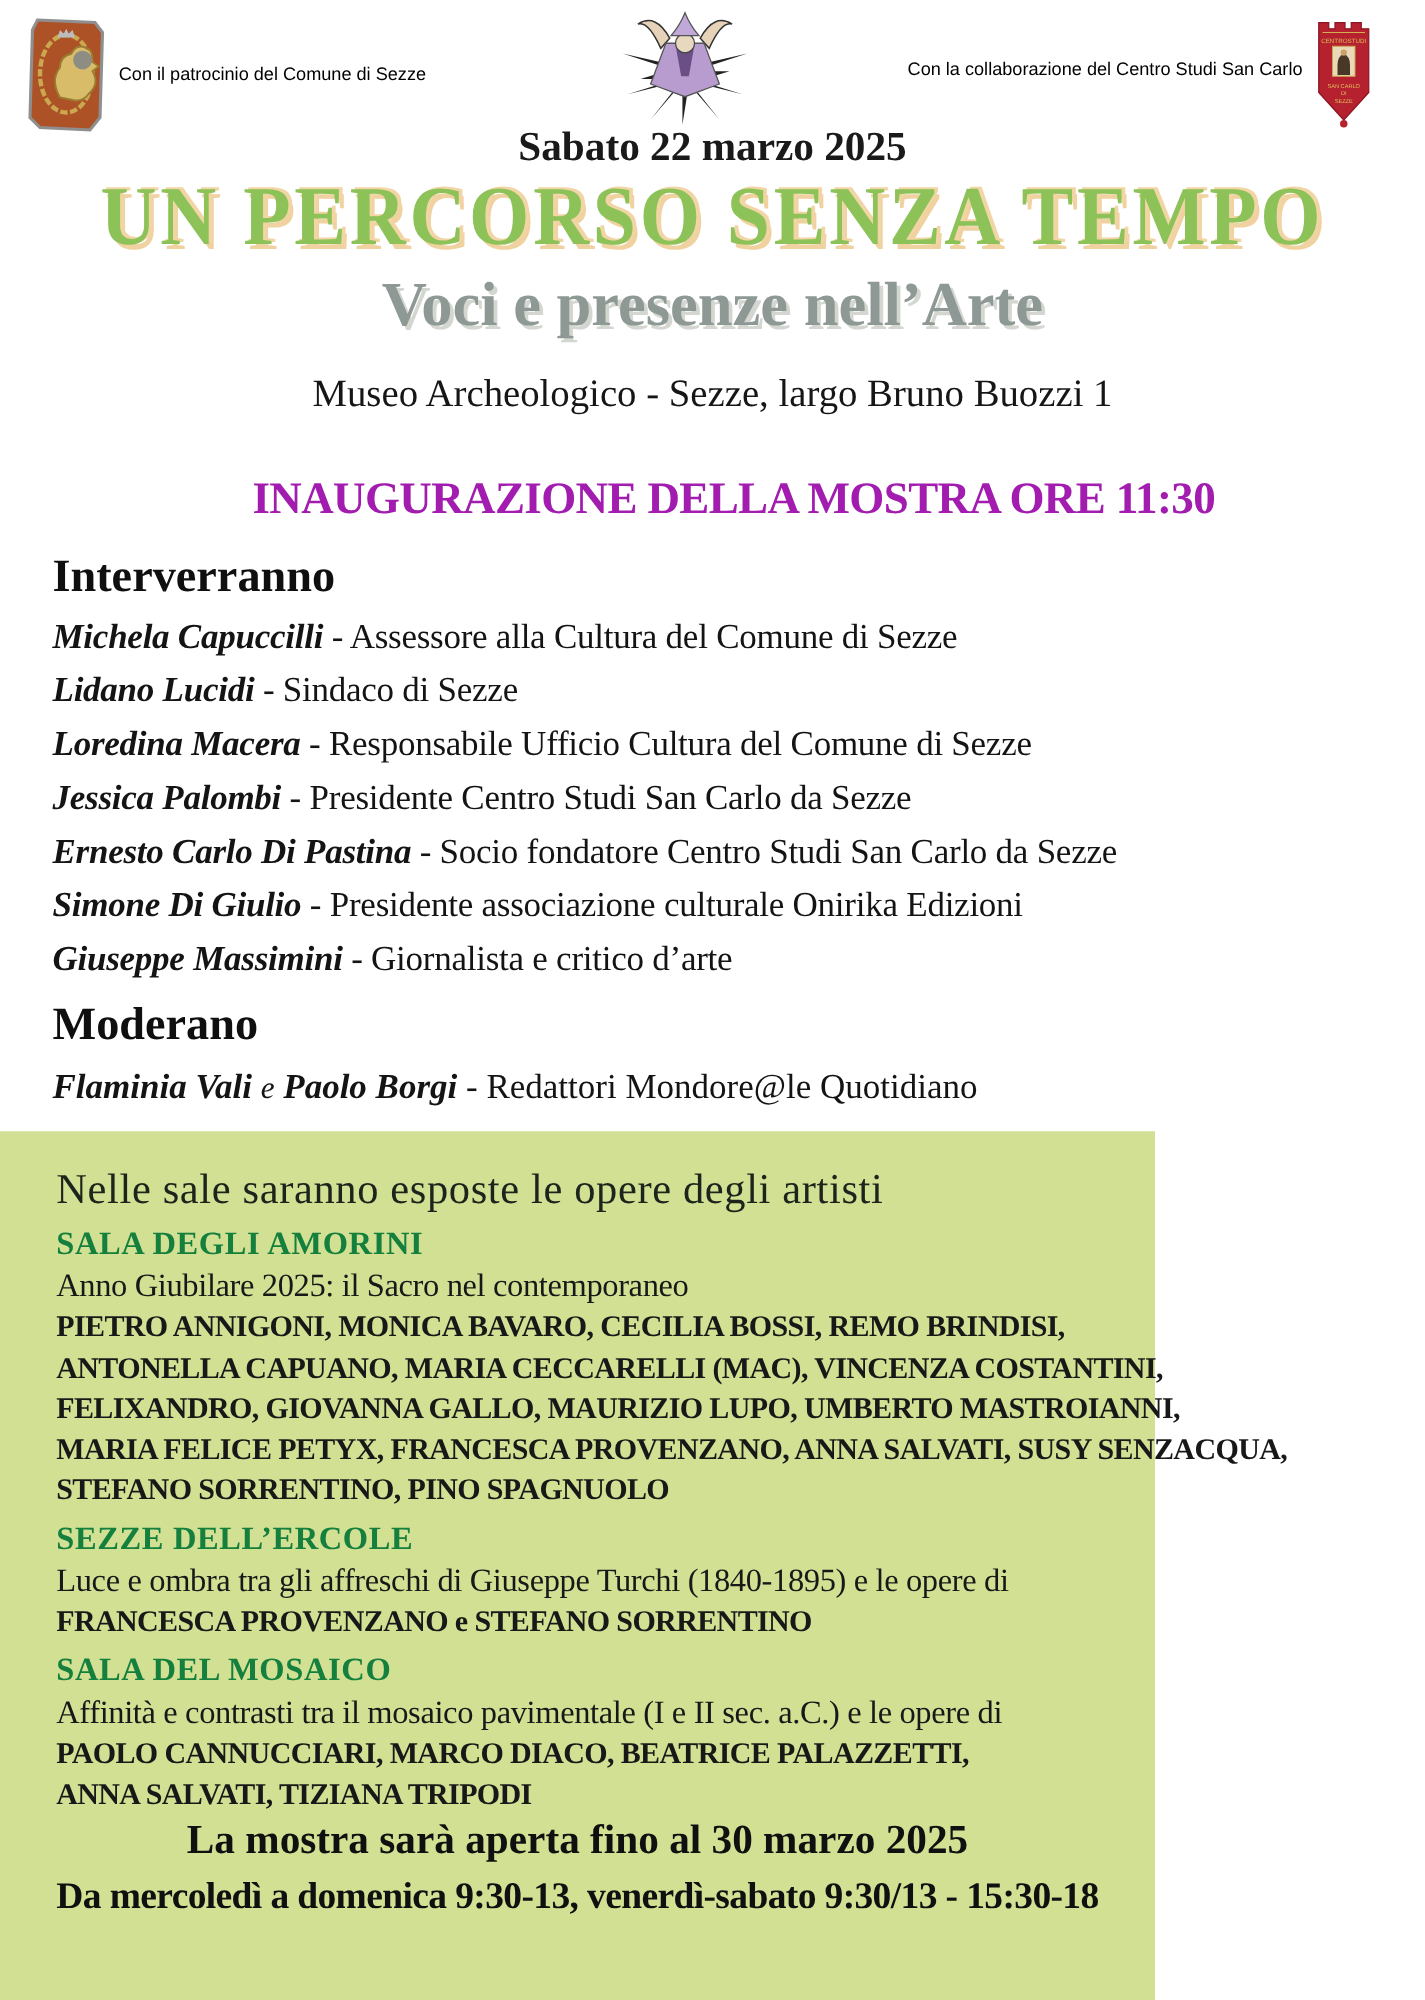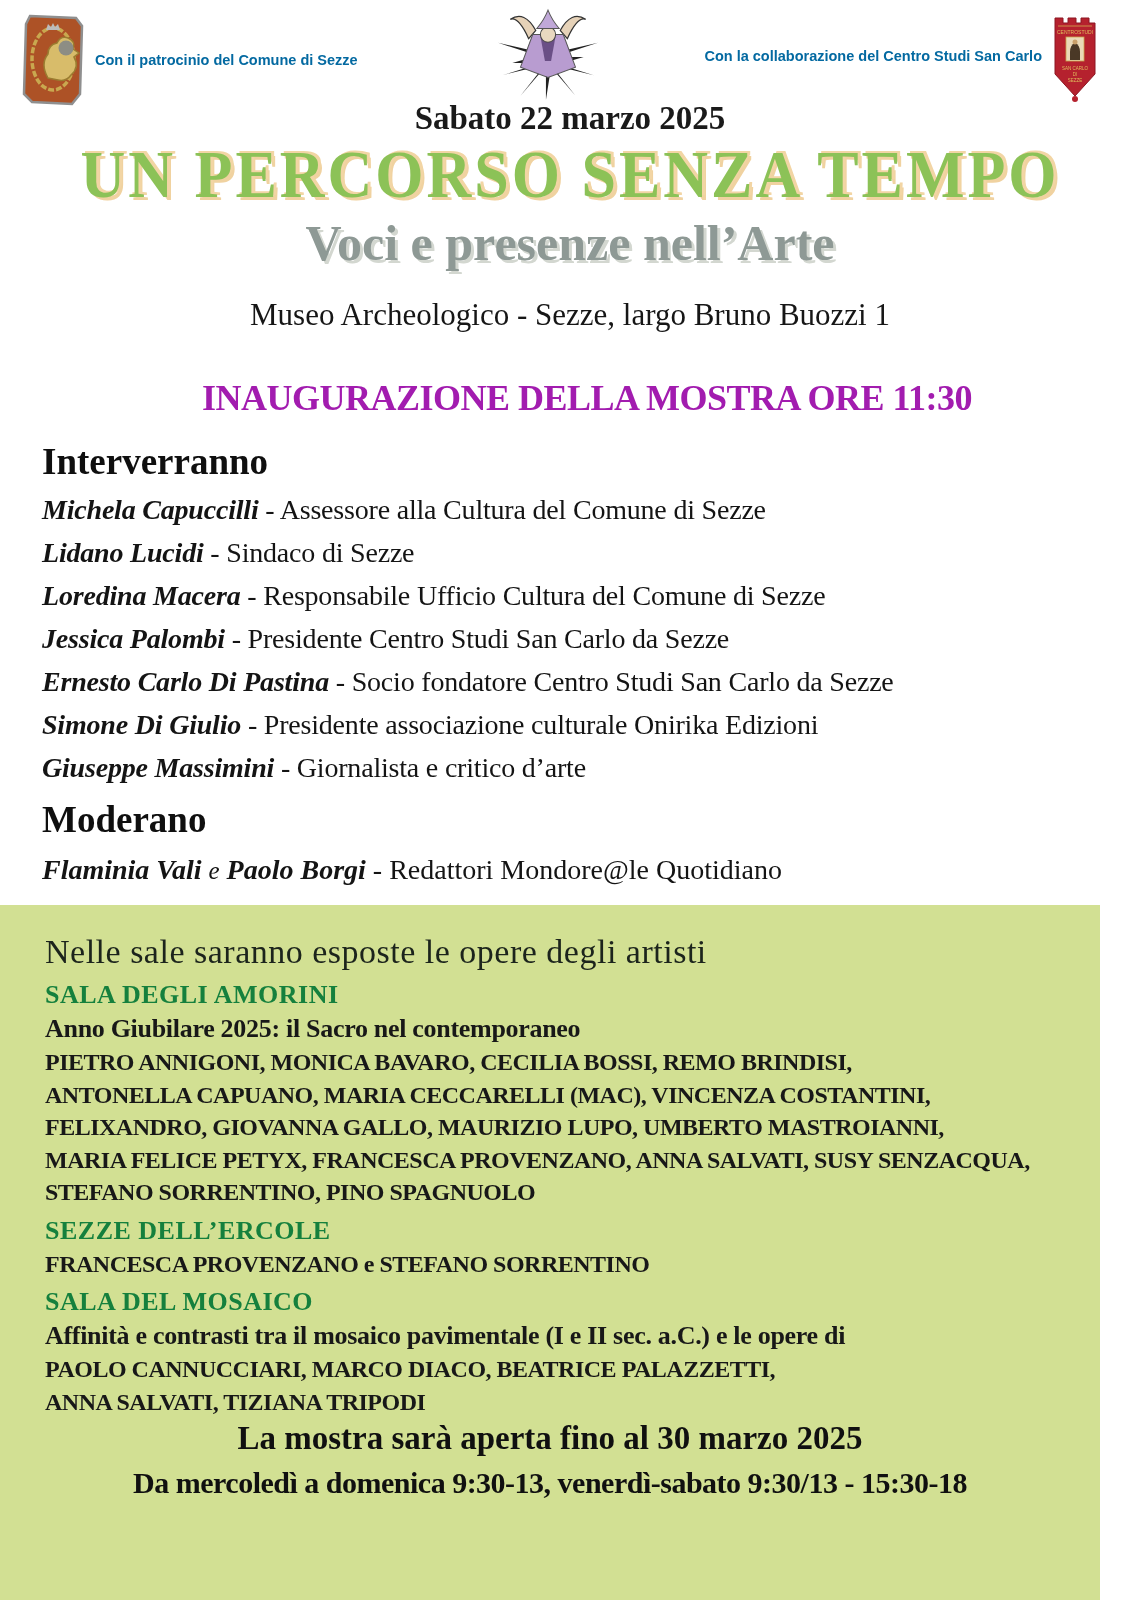--- a/index.html
+++ b/index.html
@@ -10,21 +10,21 @@
     color:#141414;
     position:relative;
     overflow:hidden;
   }
   .abs{position:absolute;}
   .center{left:0;width:1140px;text-align:center;}
 
   
   .credit{
     font-family:"Liberation Sans",sans-serif;
-    font-weight:bold;font-size:14.5px;color:#0369a1;white-space:nowrap;
+    font-weight:normal;font-size:14.5px;color:#000000;white-space:nowrap;
   }
   .credit-left{left:95px;top:52px;}
   .credit-right{right:98px;top:48px;}
 
   
   .date-line{top:98px;font-size:33px;font-weight:bold;line-height:40px;color:#1a1a1a;}
 
   
   .main-title{
     top:138px;font-size:62px;font-weight:bold;line-height:72px;
@@ -47,33 +47,33 @@
   .speakers-list{left:42px;top:488px;width:1060px;}
   .speaker-line{font-size:28px;line-height:43px;white-space:nowrap;letter-spacing:-0.2px;}
   .sp-name{font-weight:bold;font-style:italic;}
   .sp-role{font-style:normal;}
   .moderators-heading{left:42px;top:798px;}
   .moderator-line{left:42px;top:848px;font-size:28px;line-height:43px;white-space:nowrap;}
   .mod-conj{font-style:italic;font-weight:normal;font-size:25px;}
 
   
   .green-panel{
-    top:905px;left:0;width:1100px;height:695px;
+    top:905px;left:0;width:924px;height:695px;
     background:#d2e093;box-sizing:border-box;
     padding:26px 45px 0 45px;
   }
   .exhibit-heading{
     font-size:34px;line-height:42px;color:#1c241c;letter-spacing:0.5px;
   }
   .room-title{
     margin-top:5px;font-size:26px;line-height:34px;font-weight:bold;
     color:#15803d;letter-spacing:0.5px;
   }
   .room:first-of-type .room-title{margin-top:42px;}
-  .room-desc{font-size:26px;line-height:34px;font-weight:bold;color:#181818;letter-spacing:-0.3px;}
+  .room-desc{font-size:26px;line-height:34px;font-weight:normal;color:#181818;letter-spacing:-0.3px;}
   .room-line{font-size:24px;line-height:32.5px;font-weight:bold;color:#181818;letter-spacing:-0.5px;white-space:nowrap;}
   .closing-1{margin-top:0;text-align:center;font-size:33px;line-height:40px;font-weight:bold;color:#101010;}
   .closing-2{margin-top:6px;text-align:center;font-size:30px;line-height:38px;font-weight:bold;letter-spacing:-0.5px;color:#101010;}
 
   svg{display:block;}
 </style>
 </head>
 <body>
 
 <div class="abs" style="left:22px;top:14px;">
@@ -181,20 +181,21 @@
     <div class="room-desc">Anno Giubilare 2025: il Sacro nel contemporaneo</div>
     <div class="room-line">PIETRO ANNIGONI, MONICA BAVARO, CECILIA BOSSI, REMO BRINDISI,</div>
     <div class="room-line">ANTONELLA CAPUANO, MARIA CECCARELLI (MAC), VINCENZA COSTANTINI,</div>
     <div class="room-line">FELIXANDRO, GIOVANNA GALLO, MAURIZIO LUPO, UMBERTO MASTROIANNI,</div>
     <div class="room-line">MARIA FELICE PETYX, FRANCESCA PROVENZANO, ANNA SALVATI, SUSY SENZACQUA,</div>
     <div class="room-line">STEFANO SORRENTINO, PINO SPAGNUOLO</div>
   </div>
 
   <div class="room">
     <div class="room-title">SEZZE DELL’ERCOLE</div>
+    <div class="room-desc">Luce e ombra tra gli affreschi di Giuseppe Turchi (1840-1895) e le opere di</div>
     <div class="room-line">FRANCESCA PROVENZANO e STEFANO SORRENTINO</div>
   </div>
 
   <div class="room">
     <div class="room-title">SALA DEL MOSAICO</div>
     <div class="room-desc">Affinità e contrasti tra il mosaico pavimentale (I e II sec. a.C.) e le opere di</div>
     <div class="room-line">PAOLO CANNUCCIARI, MARCO DIACO, BEATRICE PALAZZETTI,</div>
     <div class="room-line">ANNA SALVATI, TIZIANA TRIPODI</div>
   </div>
 

